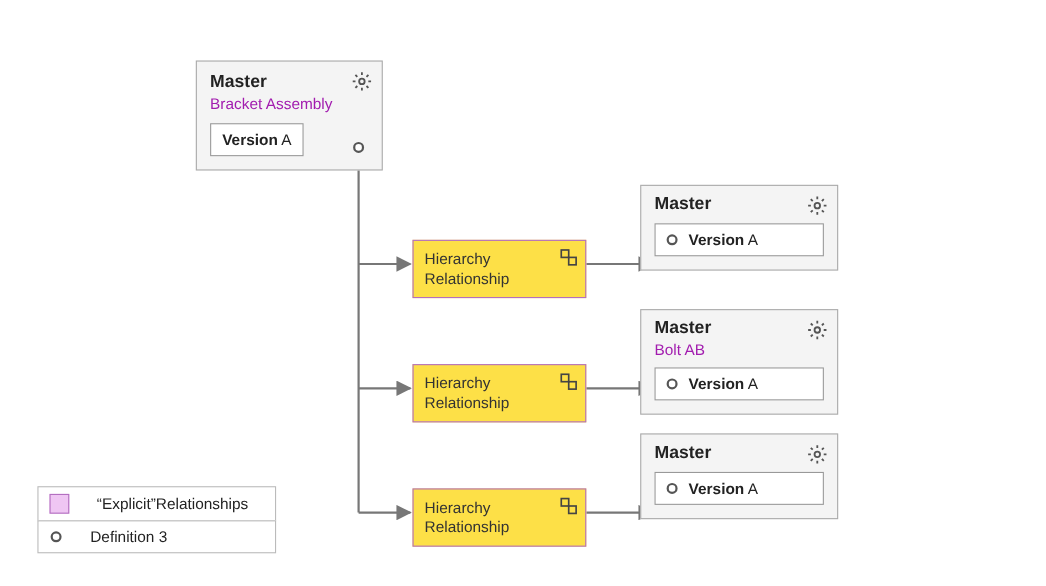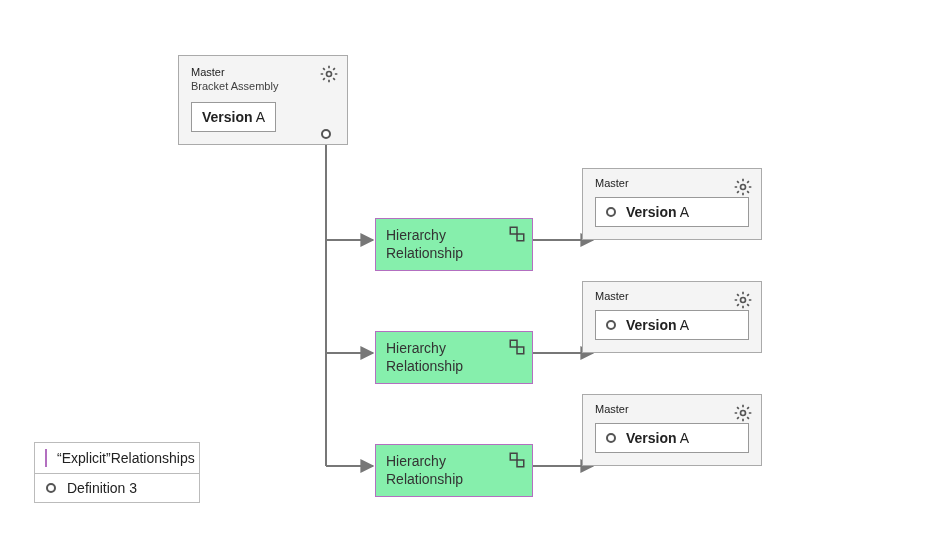--- a/index.html
+++ b/index.html
@@ -1,34 +1,34 @@
 <!DOCTYPE html>
 <html><head>
 <meta charset="utf-8">
 <style>
   html,body{margin:0;padding:0;background:#fff;font-family:"Segoe UI",Arial,sans-serif;font-size:14px;color:#222}
   .canvas{position:relative;width:951px;height:533px;background:#fff;border-radius:18px;overflow:hidden}
   svg.wires{position:absolute;left:0;top:0;width:951px;height:533px;pointer-events:none}
   .box{position:absolute;border:1px solid #aaa;background:#f4f4f4;box-sizing:border-box}
   .master-box{padding:10px 12px 12px 12px}
-  .master-title{font-weight:400;font-size:11px}
-  .master-sub{font-size:11px;margin-top:2px;color:#404040}
+  .master-title{font-weight:700;font-size:16px}
+  .master-sub{font-size:14px;margin-top:2px;color:#a21caf}
   .version-pill{margin-top:10px;background:#fff;border:1px solid #999;padding:6px 10px;display:inline-flex;align-items:center;gap:6px;position:relative}
   .version-pill .vlabel{font-size:14px}
   .version-pill .vlabel b{font-weight:700}
   .gear{position:absolute;top:8px;right:8px;width:20px;height:20px;color:#555}
-  .rel-box{background:#86efac;border:1px solid #b36fc0;padding:8px 10px;box-sizing:border-box}
+  .rel-box{background:#fde047;border:1px solid #b36fc0;padding:8px 10px;box-sizing:border-box}
   .rel-text{font-size:14px;line-height:1.25;color:#333}
   .rel-icon{position:absolute;top:6px;right:6px;width:18px;height:18px;color:#444}
   .child-box{padding:8px 12px 12px 12px}
   .child-version{margin-top:8px;background:#fff;border:1px solid #999;padding:6px 10px;display:flex;align-items:center;gap:10px}
   .port{width:10px;height:10px;border:2px solid #555;border-radius:50%;background:#fff;display:inline-block;box-sizing:border-box}
   .port.outer{position:absolute}
   .legend{position:absolute;left:34px;bottom:30px}
-  .legend-row{display:flex;align-items:center;gap:10px;padding:6px 10px;border:1px solid #bbb;background:#fff;margin-top:-1px;width:166px;box-sizing:border-box}
+  .legend-row{display:flex;align-items:center;gap:25px;padding:6px 10px;border:1px solid #bbb;background:#fff;margin-top:-1px;width:217px;box-sizing:border-box}
   .swatch{width:16px;height:16px;border:1px solid #b36fc0;background:#efc6f3}
   .legend .port{margin:0 1px}
   svg{display:block}
 </style>
 </head>
 <body>
 <div class="canvas">
 
 <svg class="wires" viewBox="0 0 951 533">
   <defs>
@@ -109,20 +109,21 @@
 </div>
 
 <div class="box master-box child-box" style="left:582px;top:281px;width:180px">
   <span class="gear">
         <svg viewBox="0 0 24 24" fill="none" stroke="currentColor" stroke-width="2">
           <circle cx="12" cy="12" r="3"></circle>
           <path d="M12 2v3M12 19v3M4.9 4.9l2.1 2.1M17 17l2.1 2.1M2 12h3M19 12h3M4.9 19.1 7 17M17 7l2.1-2.1"></path>
         </svg>
       </span>
   <div class="master-title">Master</div>
+  <div class="master-sub">Bolt AB</div>
   <div class="child-version">
     <span class="port"></span>
     <span class="vlabel"><b>Version</b> <span>A</span></span>
   </div>
 </div>
 
 <div class="box master-box child-box" style="left:582px;top:394px;width:180px">
   <span class="gear">
         <svg viewBox="0 0 24 24" fill="none" stroke="currentColor" stroke-width="2">
           <circle cx="12" cy="12" r="3"></circle>

